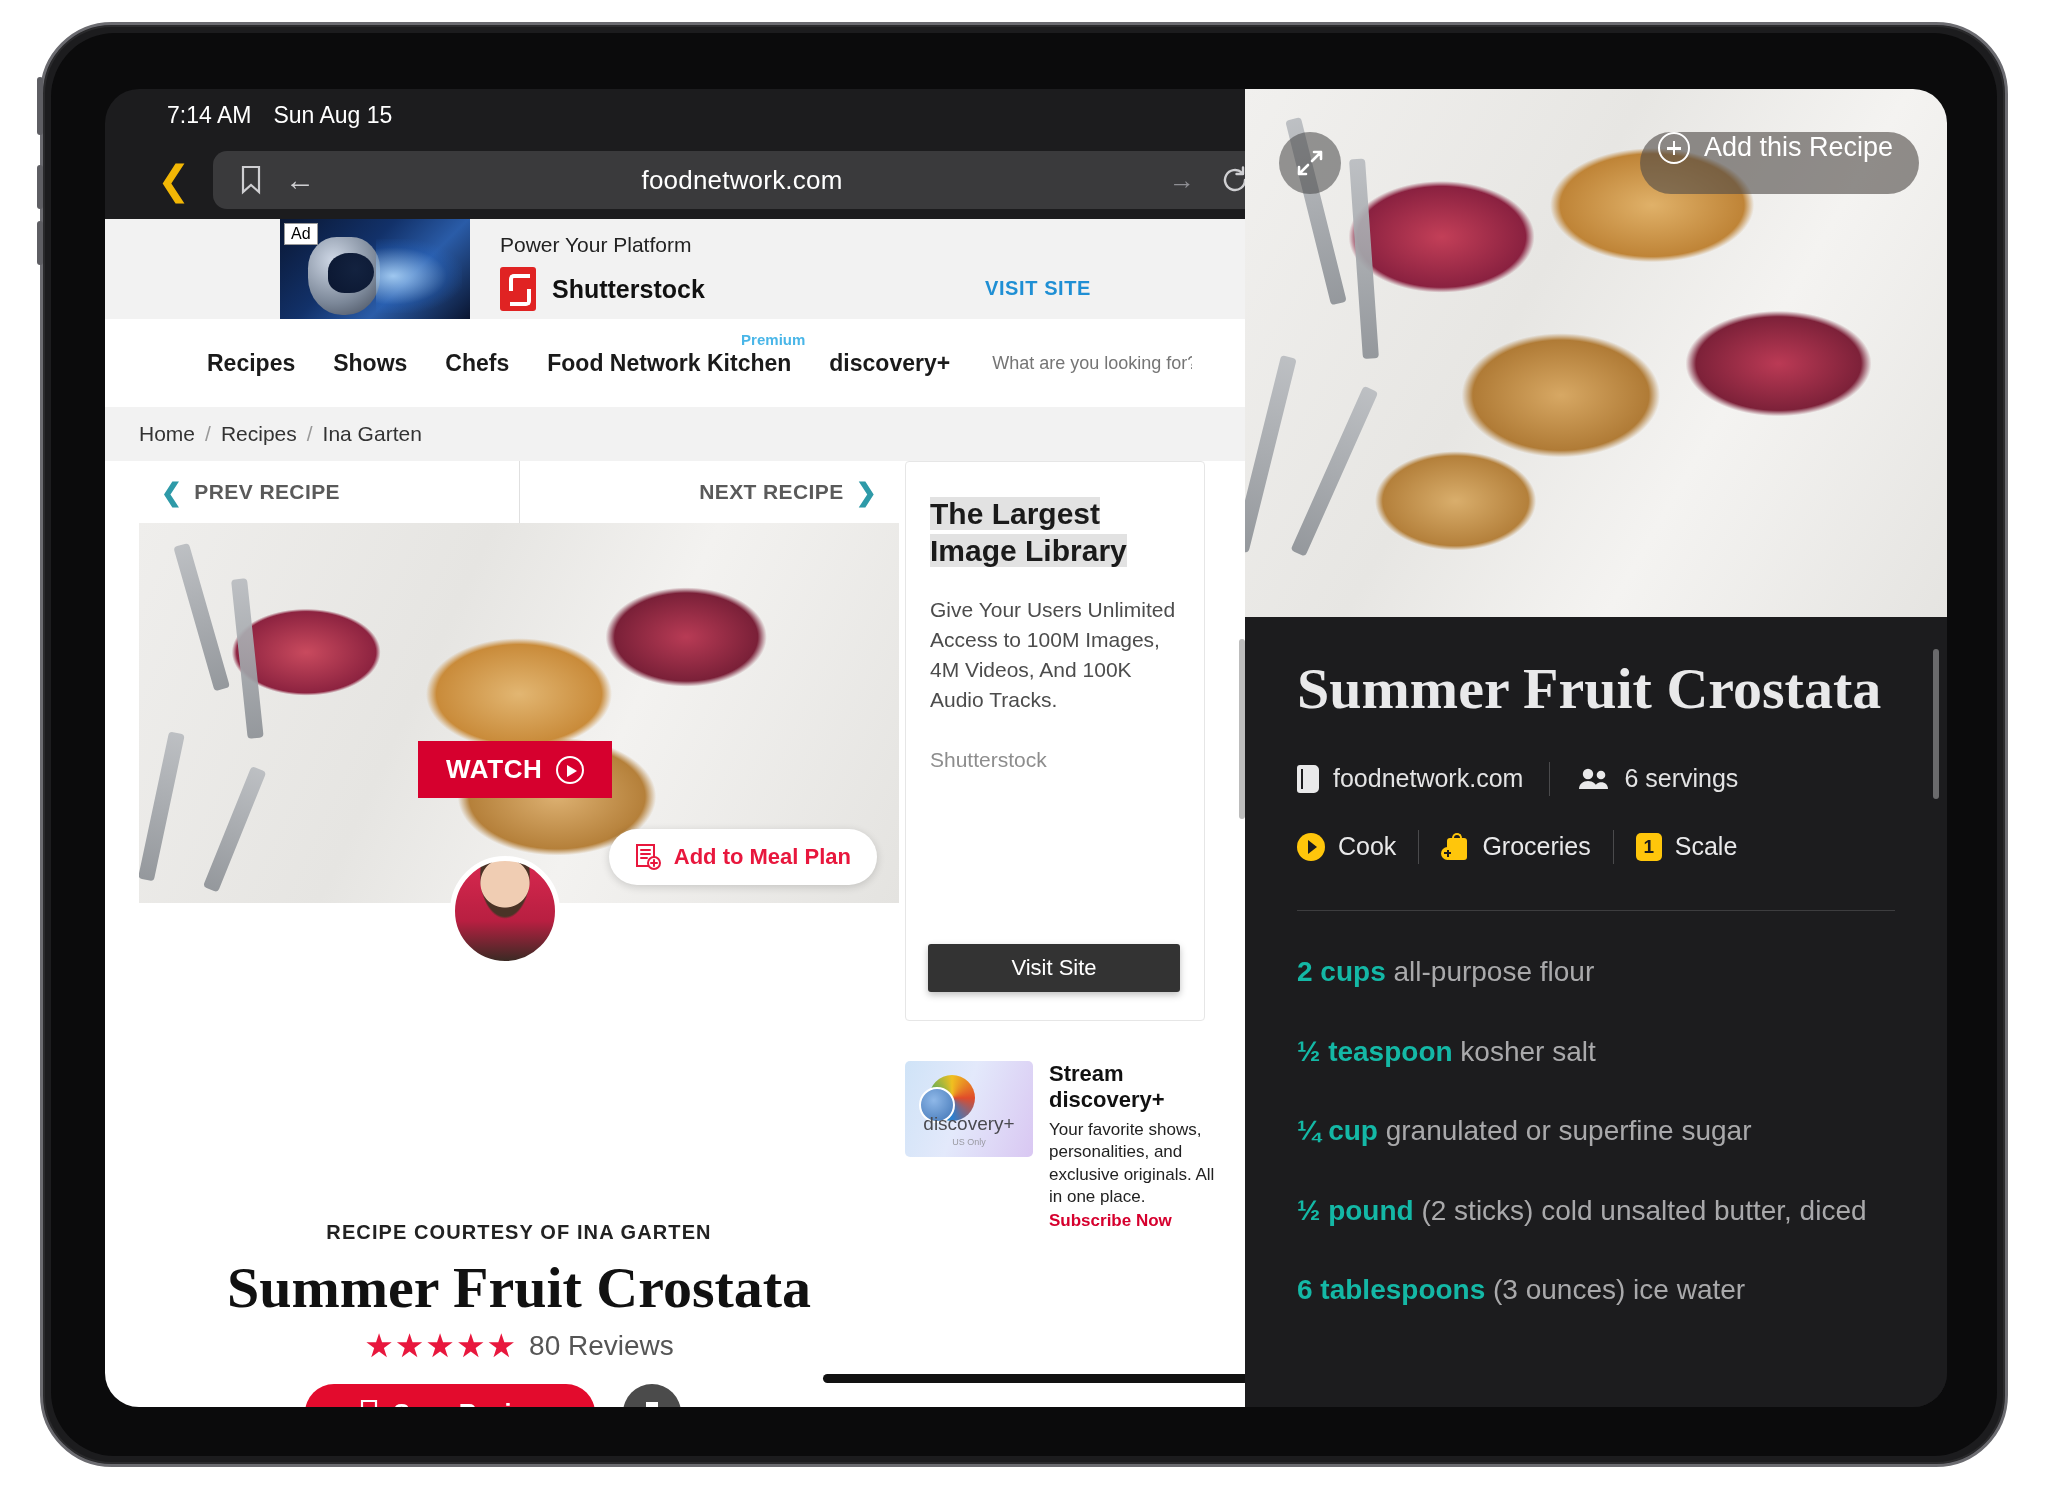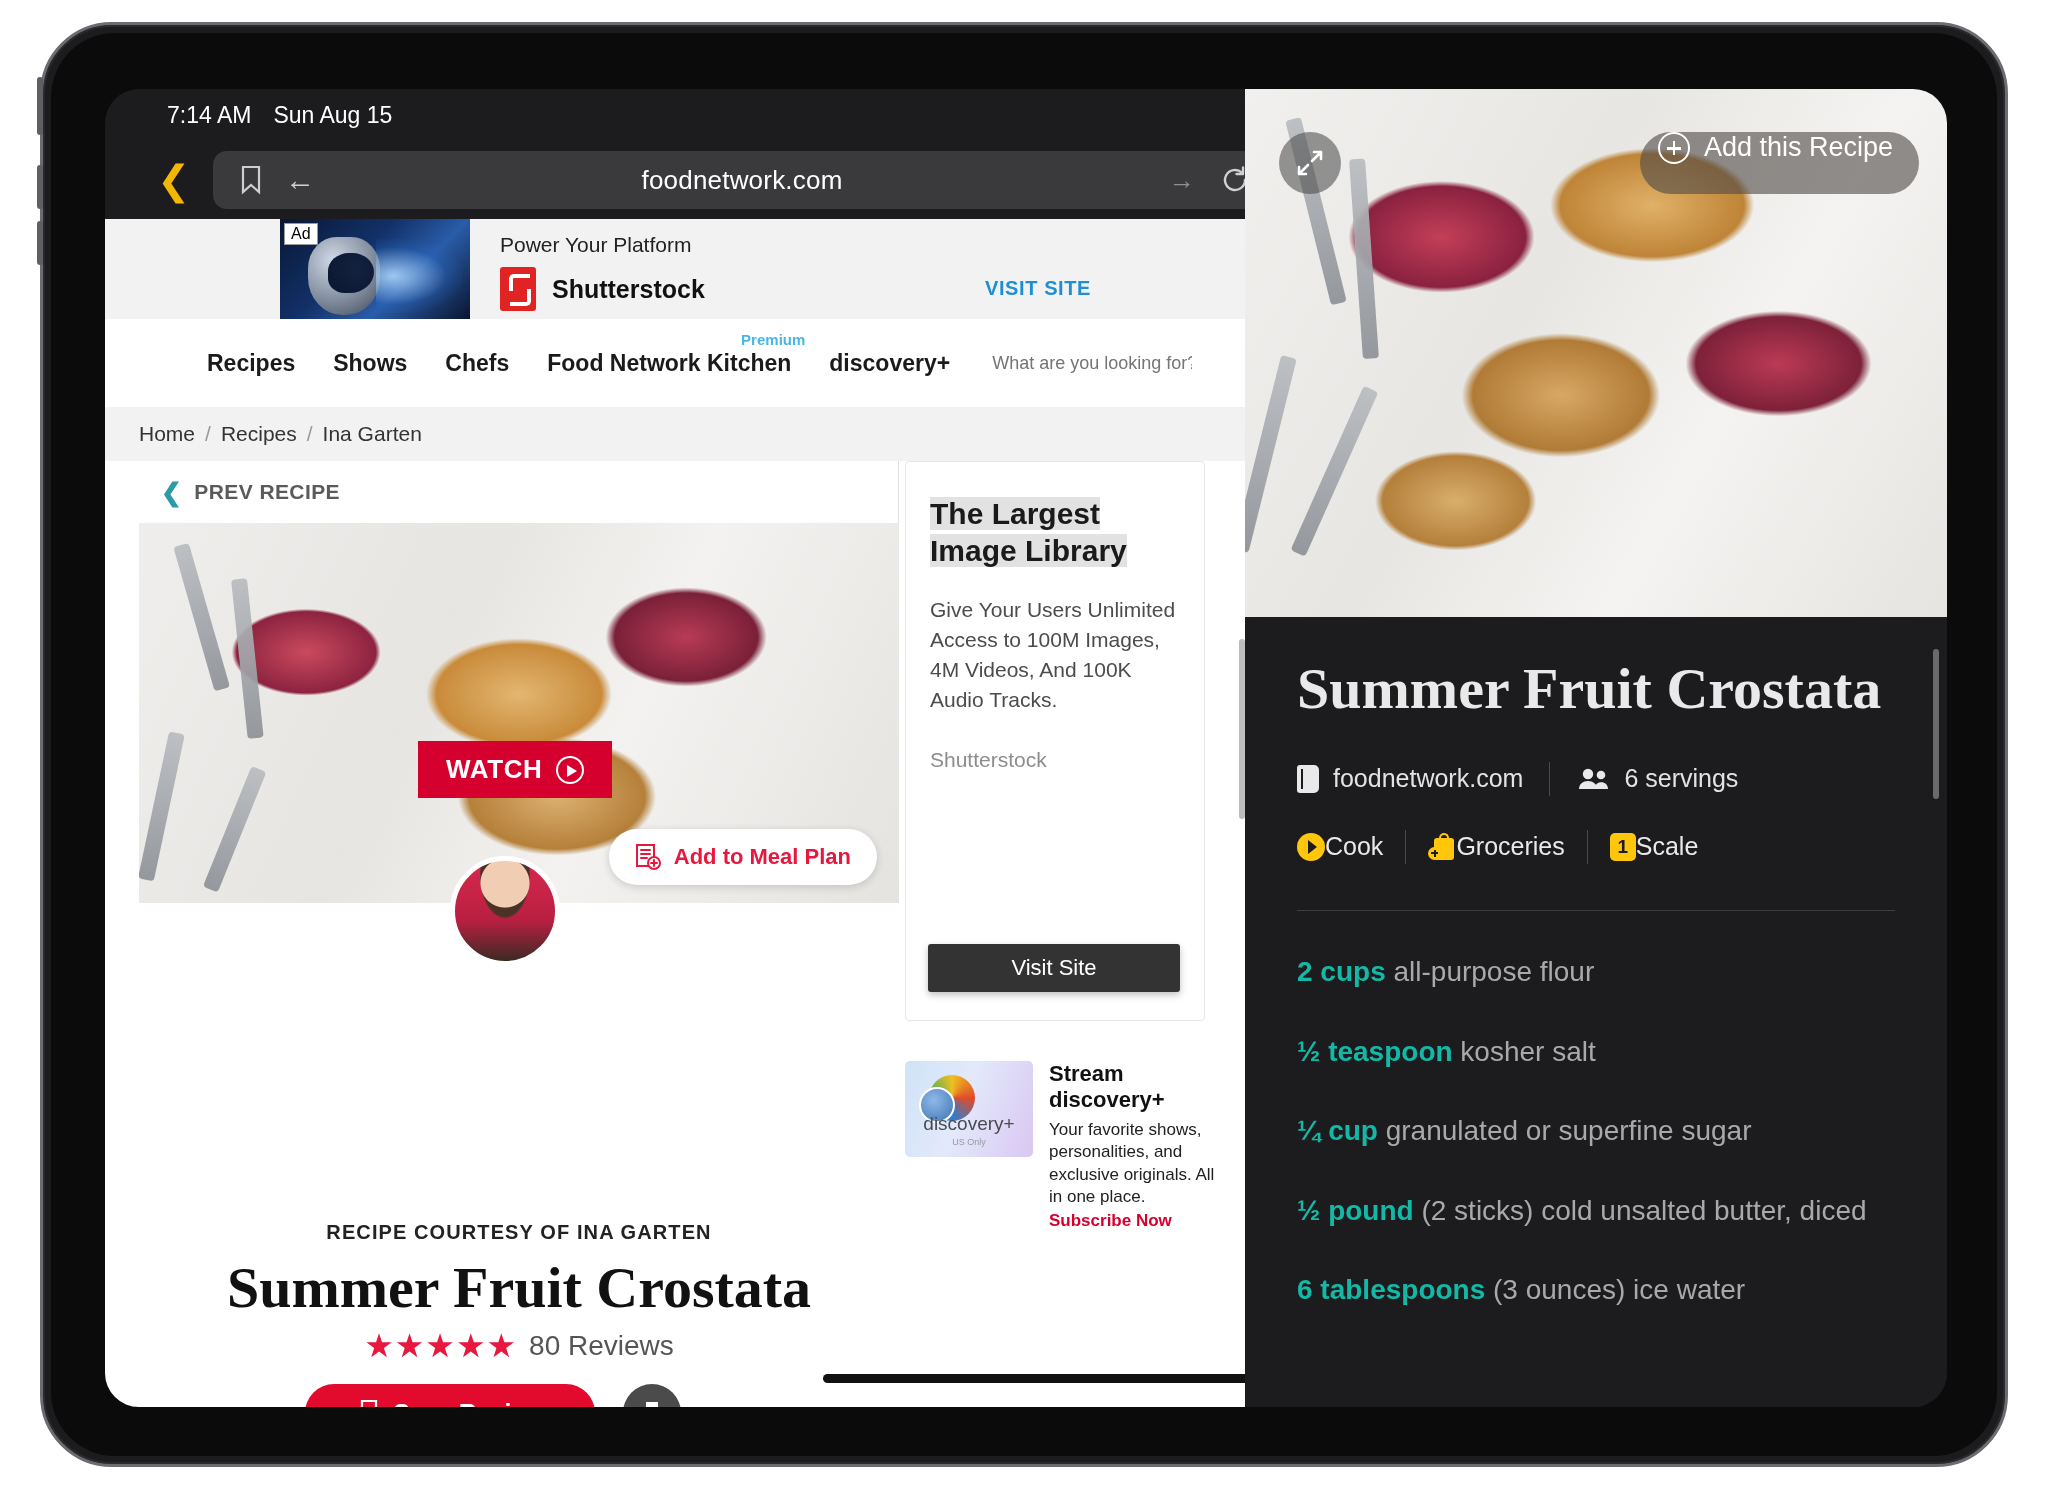--- a/index.html
+++ b/index.html
@@ -257,21 +257,21 @@
   #app-meta { margin-top: 40px; display: flex; align-items: center; gap: 26px;
      font-size: 25px; color: #e3e3e4; }
   #app-meta .divider { width: 1px; height: 34px; background: #4a4a4c; }
   .meta-item { display: flex; align-items: center; gap: 14px; }
   #book-icon { width: 22px; height: 28px; background: #e9e9ea; border-radius: 3px 5px 5px 3px;
      position: relative; }
   #book-icon::after { content:""; position:absolute; left:4px; top:4px; width:2px; height:20px; background:#1c1c1e; }
   #app-actions { margin-top: 34px; display: flex; align-items: center; gap: 22px;
      font-size: 25px; color: #e9e9ea; }
   #app-actions .divider { width: 1px; height: 34px; background: #4a4a4c; }
-  .action-item { display: flex; align-items: center; cursor: pointer; }
+  .action-item { display: flex; align-items: center; gap: 13px; cursor: pointer; }
   .yellow-circle { width: 28px; height: 28px; border-radius: 50%; background: #ffc60b;
      position: relative; flex: none; }
   .yellow-circle::after { content:""; position:absolute; left:11px; top:7px;
      border-left: 9px solid #1c1c1e; border-top: 7px solid transparent; border-bottom: 7px solid transparent; }
   .bag-icon { width: 28px; height: 28px; position: relative; flex: none; }
   .bag-icon i { position: absolute; left: 6px; top: 5px; width: 20px; height: 22px;
      background: #ffc60b; border-radius: 3px; }
   .bag-icon b { position: absolute; left: 11px; top: 0px; width: 10px; height: 9px;
      border: 2.5px solid #ffc60b; border-bottom: none; border-radius: 5px 5px 0 0; }
   .bag-icon u { position: absolute; left: 0; top: 14px; width: 13px; height: 13px;
@@ -403,20 +403,24 @@
         <span class="crumb">Recipes</span>
         <span class="sep">/</span>
         <span class="crumb">Ina Garten</span>
       </div>
 
       <div id="recipe-nav">
         <div id="prev-recipe">
           <span class="teal-chevron">❮</span>
           <span>PREV RECIPE</span>
         </div>
+        <div id="next-recipe">
+          <span>NEXT RECIPE</span>
+          <span class="teal-chevron">❯</span>
+        </div>
       </div>
 
       <div id="hero">
         <div class="fork" style="left:34px;  top:22px;  height:150px; transform:rotate(-16deg);"></div>
         <div class="fork" style="left:92px;  top:56px;  height:160px; transform:rotate(-6deg);"></div>
         <div class="fork" style="left:30px;  top:210px; height:150px; transform:rotate(12deg);"></div>
         <div class="fork" style="left:112px; top:246px; height:130px; transform:rotate(22deg);"></div>
         <div id="watch-btn">
           <span>WATCH</span>
           <span class="play-ring"></span>

